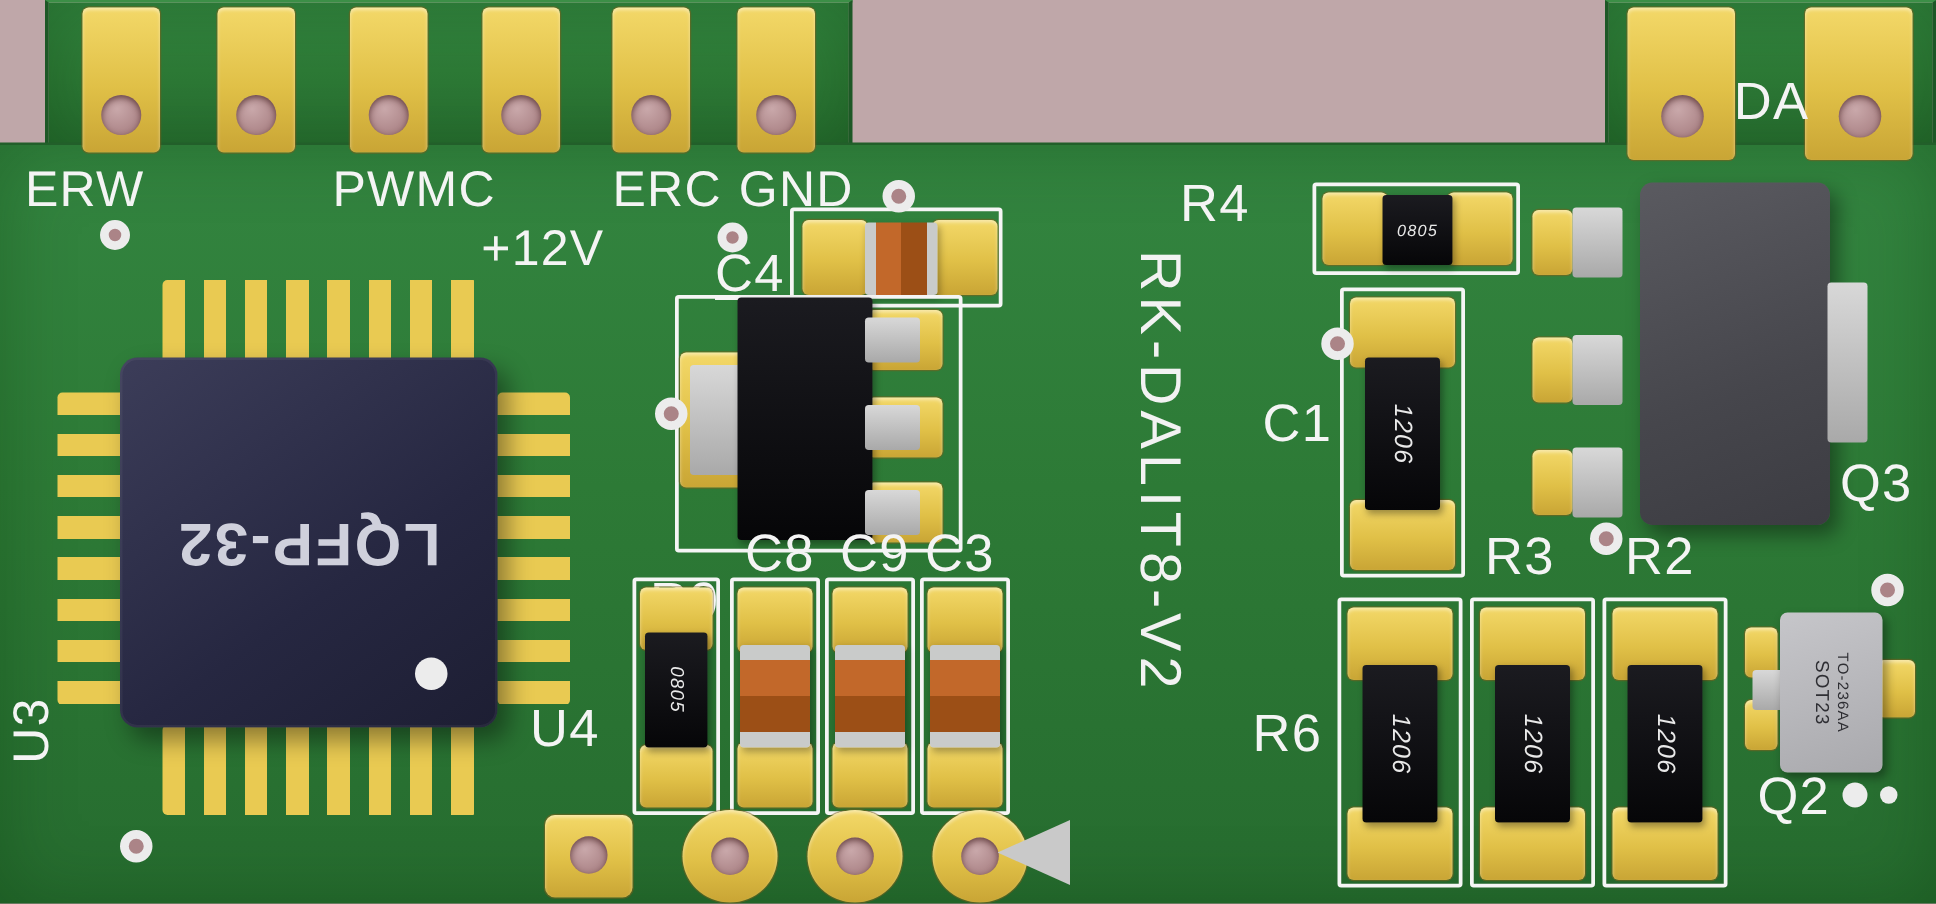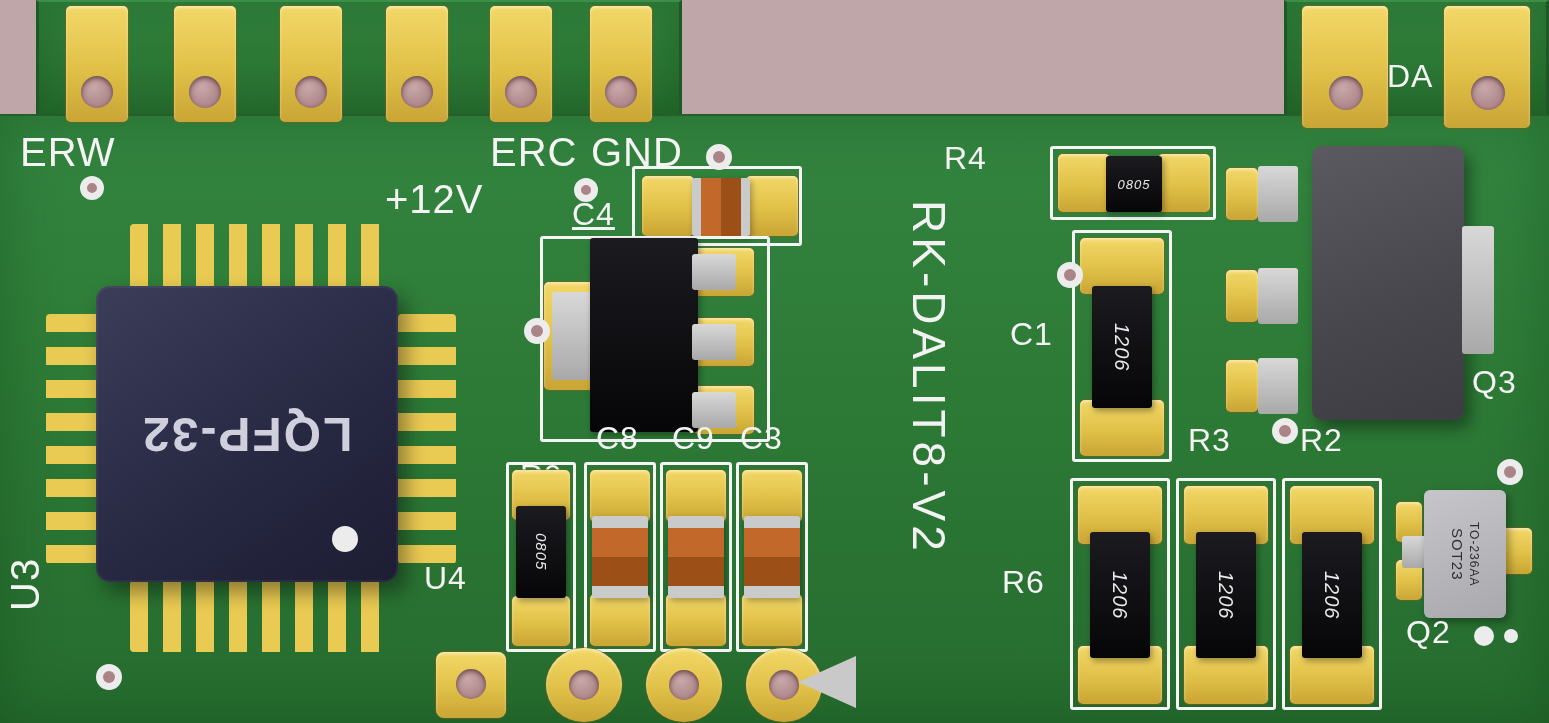--- a/index.html
+++ b/index.html
@@ -12,21 +12,21 @@
   .main{border-top:2px solid #225f2a;box-sizing:border-box;}
   .pad{background:linear-gradient(180deg,#f3d868,#e0c047 55%,#c9a535);border-radius:5px;
        box-shadow:0 0 0 1px rgba(125,95,25,.55), inset 0 2px 3px rgba(255,255,255,.45);}
   .round{border-radius:50%;}
   .hole{position:absolute;border-radius:50%;
         background:radial-gradient(circle at 40% 35%,#c9a8aa,#a1777a);
         box-shadow:inset 0 2px 5px rgba(60,25,25,.65);}
   .via{border-radius:50%;border:7px solid #ececec;background:#ab8487;box-sizing:border-box;}
   .dot{border-radius:50%;background:#ececec;}
   .silk{border:3px solid #f5f5f5;border-radius:3px;background:transparent;box-sizing:border-box;}
-  .label{color:#f4f4f4;font-size:32px;letter-spacing:1px;white-space:nowrap;line-height:1;}
+  .label{color:#f4f4f4;font-size:42px;letter-spacing:1px;white-space:nowrap;line-height:1;}
   .black-body{background:linear-gradient(180deg,#1b1b20,#060608);border-radius:3px;
               display:flex;align-items:center;justify-content:center;box-shadow:2px 3px 6px rgba(0,0,0,.35);}
   .gray{background:linear-gradient(180deg,#d8d8d8,#a9a9a9);border-radius:3px;}
   .cap-v{background:linear-gradient(180deg,#c9cbca 0 15%,#c2682a 15% 50%,#9c4f16 50% 85%,#c9cbca 85%);border-radius:3px;box-shadow:2px 3px 6px rgba(0,0,0,.3);}
   .cap-h{background:linear-gradient(90deg,#c9cbca 0 15%,#c2682a 15% 50%,#9c4f16 50% 85%,#c9cbca 85%);border-radius:3px;box-shadow:2px 3px 6px rgba(0,0,0,.3);}
   .marking{color:#e9e9e9;letter-spacing:1px;line-height:1;font-style:italic;}
   .vtext{writing-mode:vertical-rl;}
   .pins-cols{background:repeating-linear-gradient(90deg,#e9ca52 0 18px,rgba(0,0,0,0) 18px 33px);border-radius:4px;}
   .pins-rows{background:repeating-linear-gradient(180deg,#e9ca52 0 18px,rgba(0,0,0,0) 18px 33px);border-radius:4px;}
   .chip{background:linear-gradient(145deg,#3c3d59,#262741 60%,#1d1e33);border-radius:14px;
@@ -64,20 +64,21 @@
       <div class="hole" style="left:15px;top:70px;width:32px;height:32px;"></div>
     </div>
   <div class="abs pad" style="left:490px;top:6px;width:62px;height:116px;">
       <div class="hole" style="left:15px;top:70px;width:32px;height:32px;"></div>
     </div>
   <div class="abs pad" style="left:590px;top:6px;width:62px;height:116px;">
       <div class="hole" style="left:15px;top:70px;width:32px;height:32px;"></div>
     </div>
 
   <span class="abs label" style="left:20px;top:132px;font-size:40px;">ERW</span>
+  <span class="abs label" style="left:266px;top:132px;font-size:40px;">PWMC</span>
   <span class="abs label" style="left:385px;top:132px;font-size:40px;margin-top:47px;">+12V</span>
   <span class="abs label" style="left:490px;top:132px;font-size:40px;">ERC</span>
   <span class="abs label" style="left:591px;top:132px;font-size:40px;">GND</span>
 
   <div class="abs pad" style="left:1302px;top:6px;width:86px;height:122px;">
       <div class="hole" style="left:27px;top:70px;width:34px;height:34px;"></div>
     </div>
   <div class="abs pad" style="left:1444px;top:6px;width:86px;height:122px;">
       <div class="hole" style="left:27px;top:70px;width:34px;height:34px;"></div>
     </div>

